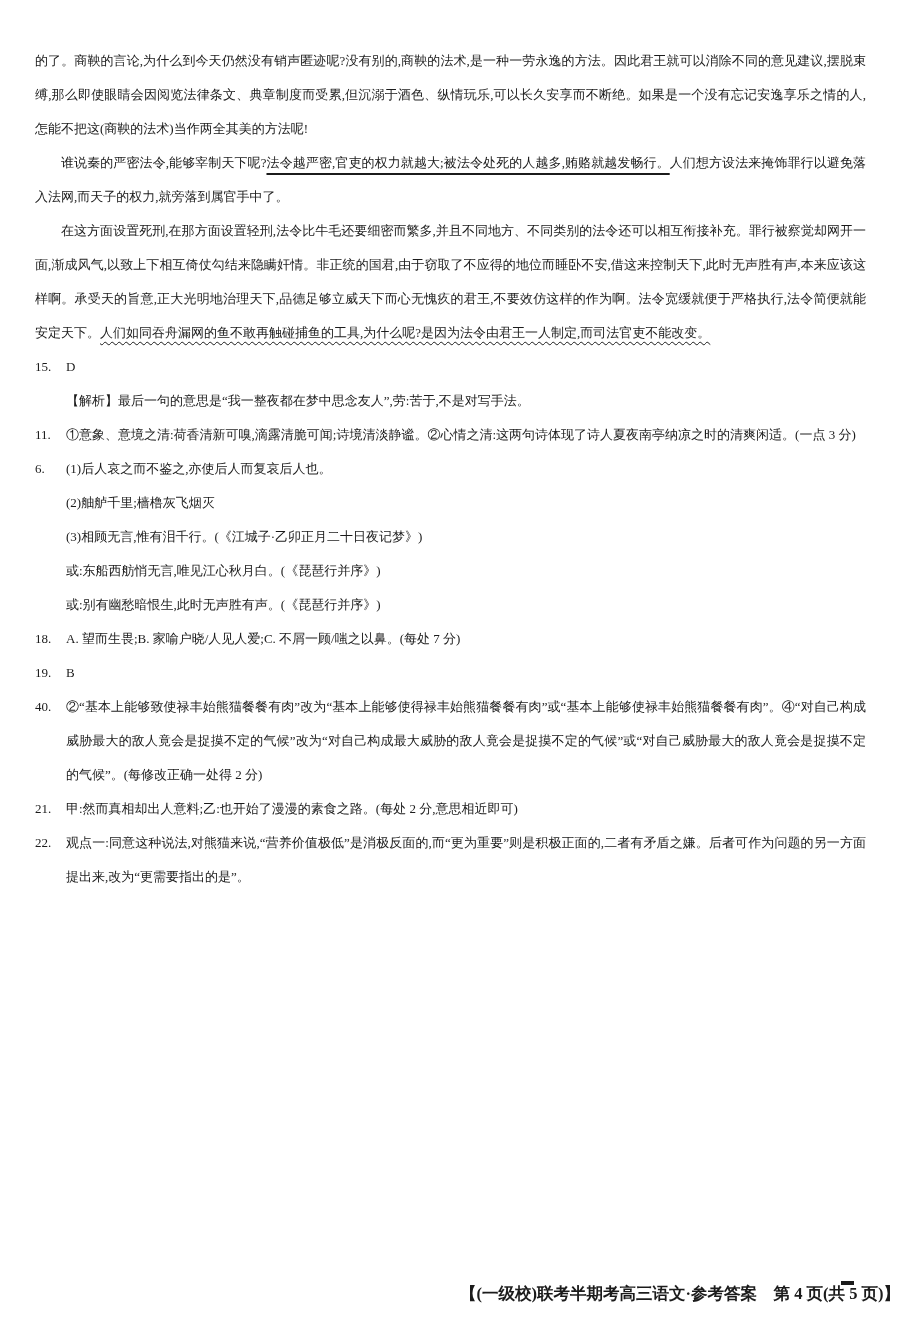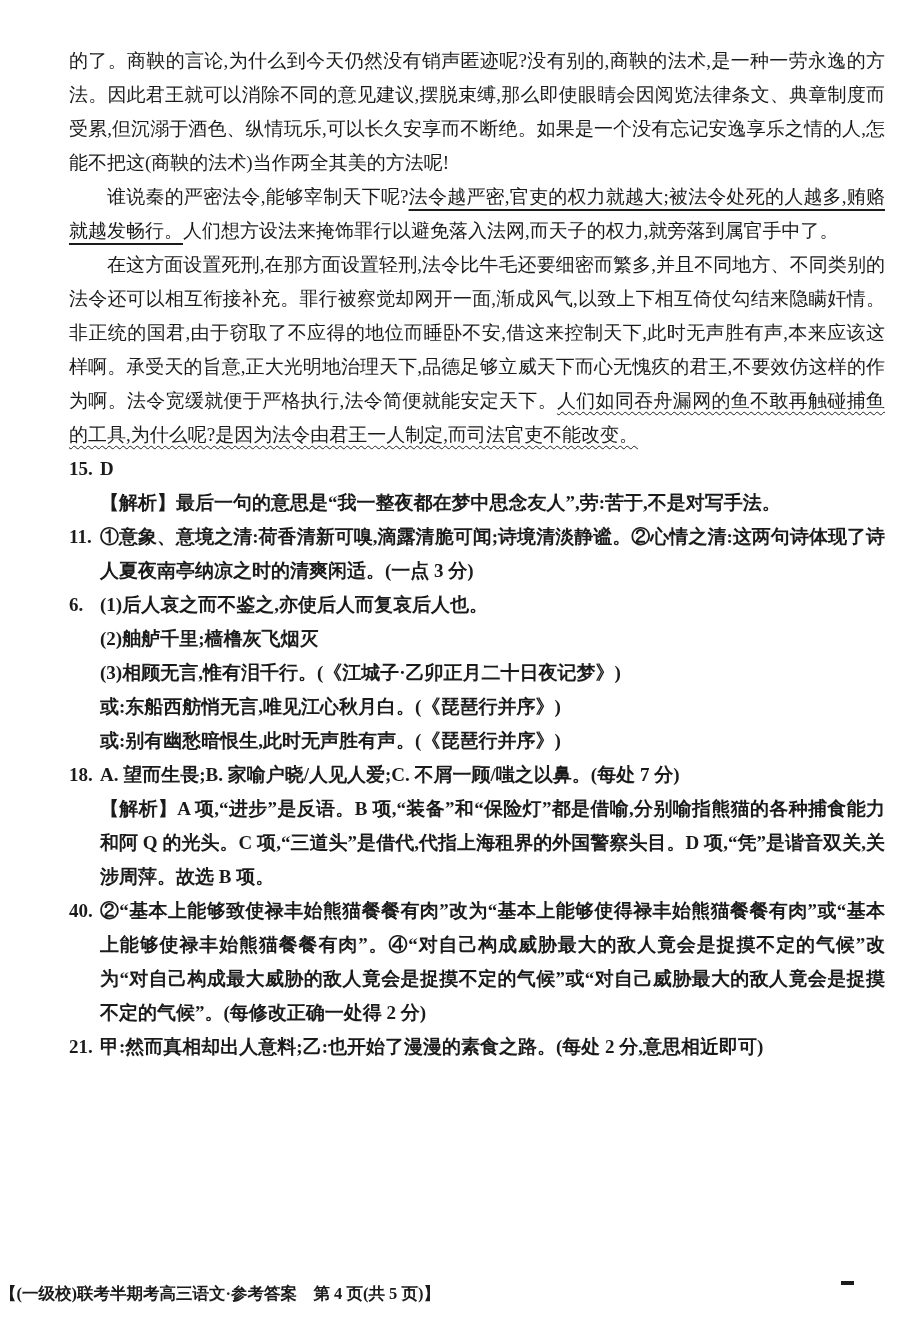--- a/index.html
+++ b/index.html
@@ -6,53 +6,52 @@
   body {
     width: 900px;
     height: 1317px;
     background: #ffffff;
     color: #1b1b1b;
     font-family: "Liberation Serif", "DejaVu Serif", serif;
     position: relative;
     overflow: hidden;
   }
   .page {
-    padding: 44px 15px 0 35px;
-    font-size: 19px;
+    padding: 44px 34px 0 35px;
+    font-size: 13px;
     line-height: 34px;
     text-align: justify;
-    margin-left: 34px;
   }
   
   .translation p {
     margin: 0;
     text-indent: 2em;
     font-weight: 400;
   }
   .translation p.no-indent { text-indent: 0; }
   .u-solid {
     text-decoration: underline;
     text-decoration-thickness: 1.5px;
     text-underline-offset: 6px;
   }
   .u-wavy {
     text-decoration: underline wavy;
     text-decoration-thickness: 1px;
     text-underline-offset: 4px;
   }
   
-  .answers { font-weight: 700; }
+  .answers { font-weight: 400; }
   .answer { position: relative; padding-left: 31px; margin: 0; }
   .answer .num { position: absolute; left: 0; top: 0; }
   .answer .block { margin: 0; }
   .footer {
     position: absolute;
     left: 0; right: 0;
     bottom: 12px;
-    text-align: left;
+    text-align: right;
     font-weight: 700;
     font-size: 16.5px;
     line-height: 22px;
   }
   .stray-mark {
     position: absolute;
     left: 841px;
     top: 1281px;
     width: 13px;
     height: 4px;
@@ -89,30 +88,34 @@
         <div class="block">(2)舳舻千里;樯橹灰飞烟灭</div>
         <div class="block">(3)相顾无言,惟有泪千行。(《江城子·乙卯正月二十日夜记梦》)</div>
         <div class="block">或:东船西舫悄无言,唯见江心秋月白。(《琵琶行并序》)</div>
         <div class="block">或:别有幽愁暗恨生,此时无声胜有声。(《琵琶行并序》)</div>
       </div>
       <div class="answer">
         <span class="num">18.</span>
         <div class="block">A. 望而生畏;B. 家喻户晓/人见人爱;C. 不屑一顾/嗤之以鼻。(每处 7 分)</div>
       </div>
       <div class="answer">
-        <span class="num"></span>
-        <div class="block">【解析】A 项,“进步”是反语。B 项,“装备”和“保险灯”都是借喻,分别喻指熊猫的各种捕食能力和阿 Q 的光头。C 项,“三道头”是借代,代指上海租界的外国警察头目。D 项,“凭”是谐音双关,关涉周萍。故选 B 项。</div>
+        <span class="num">19.</span>
+        <div class="block">B</div>
       </div>
       <div class="answer">
         <span class="num">40.</span>
         <div class="block">②“基本上能够致使禄丰始熊猫餐餐有肉”改为“基本上能够使得禄丰始熊猫餐餐有肉”或“基本上能够使禄丰始熊猫餐餐有肉”。④“对自己构成威胁最大的敌人竟会是捉摸不定的气候”改为“对自己构成最大威胁的敌人竟会是捉摸不定的气候”或“对自己威胁最大的敌人竟会是捉摸不定的气候”。(每修改正确一处得 2 分)</div>
       </div>
       <div class="answer">
         <span class="num">21.</span>
         <div class="block">甲:然而真相却出人意料;乙:也开始了漫漫的素食之路。(每处 2 分,意思相近即可)</div>
+      </div>
+      <div class="answer">
+        <span class="num">22.</span>
+        <div class="block">观点一:同意这种说法,对熊猫来说,“营养价值极低”是消极反面的,而“更为重要”则是积极正面的,二者有矛盾之嫌。后者可作为问题的另一方面提出来,改为“更需要指出的是”。</div>
       </div>
     </div>
 
 </div>
 
 <div class="footer">
   <span>【(一级校)联考半期考高三语文·参考答案 第 4 页(共 5 页)】</span>
 </div>
 
 <div class="stray-mark"></div>

